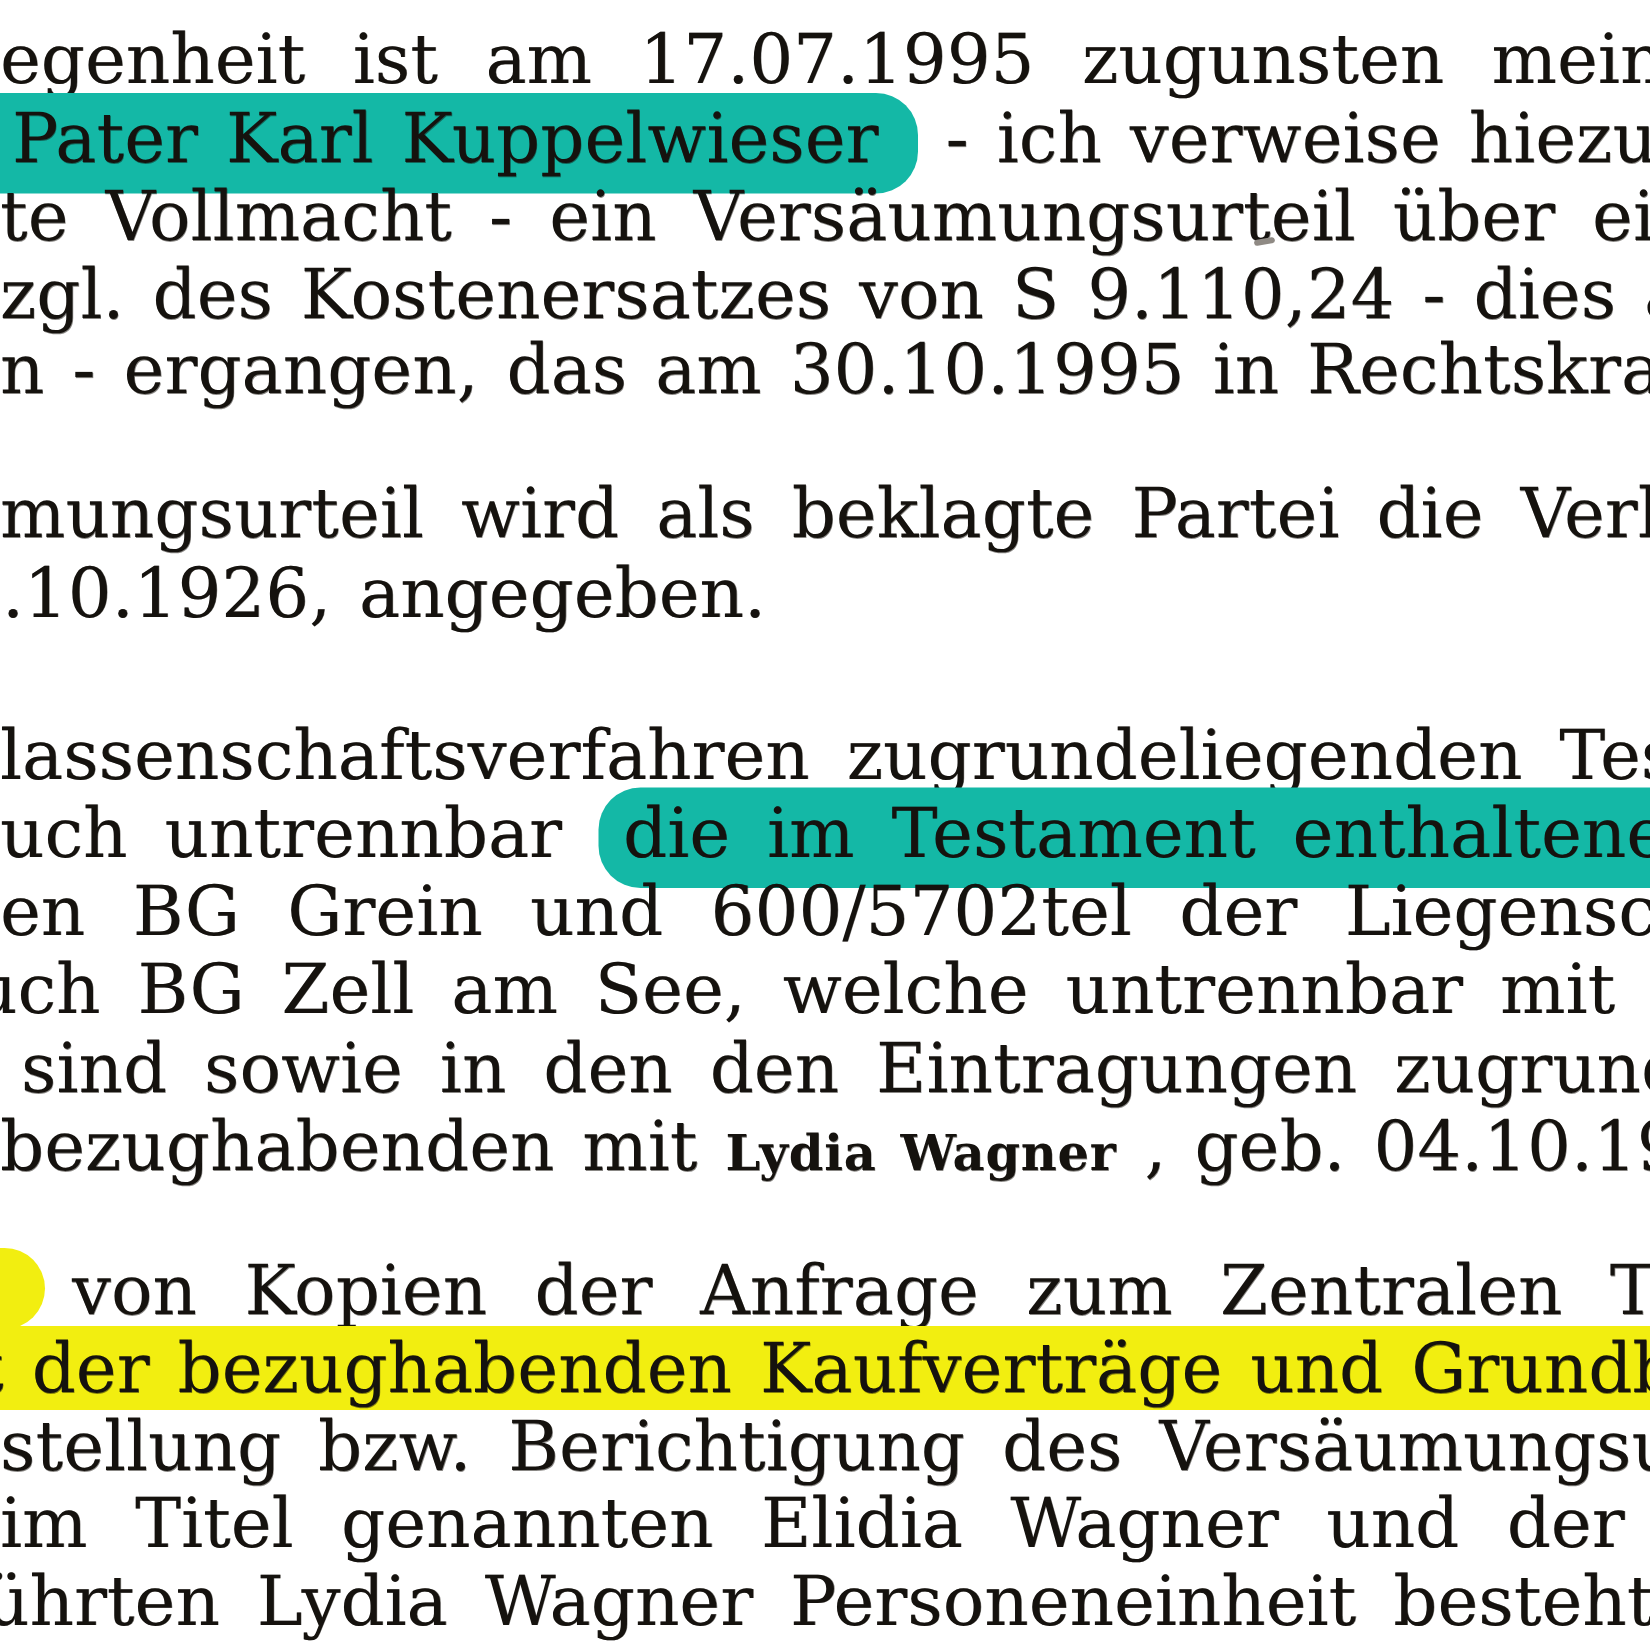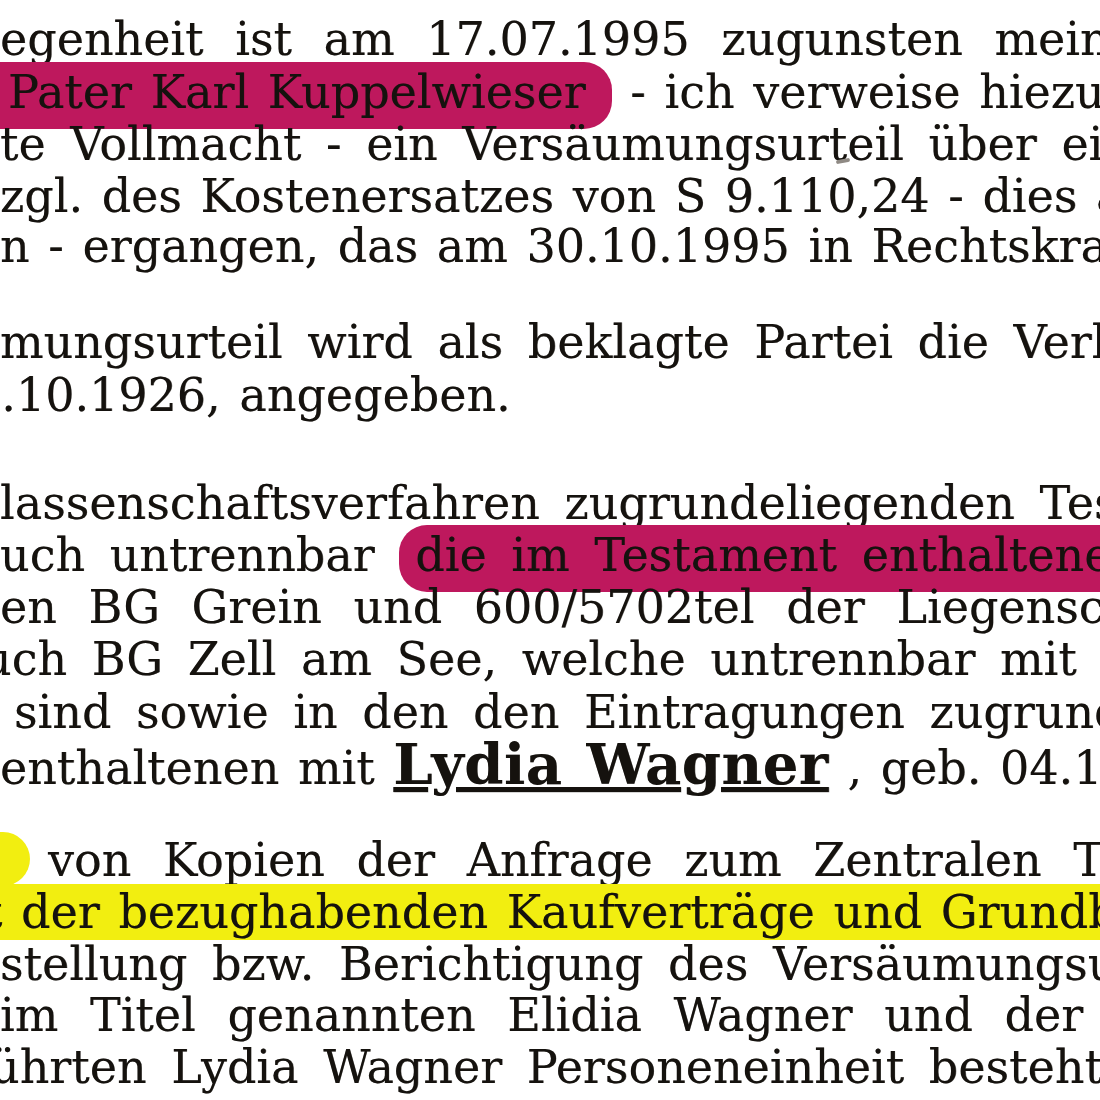--- a/index.html
+++ b/index.html
@@ -36,31 +36,31 @@
   .p3-4{top:634px;left:-18px;}
   .p3-5{top:687px;left:14px;}
   .p3-6{top:739px;}
   
   .p4-1{top:835px;left:48px;}
   .p4-2{top:884px;left:-16px;width:1260px;height:56px;line-height:56px;background:#f2ee10;}
   .p4-3{top:939px;}
   .p4-4{top:990px;}
   .p4-5{top:1042px;left:-10px;}
 
-  .hl-o{background:#be185d;}
+  .hl-o{background:#14b8a6;}
   .hl-o.cap-right{padding:3px 26px 10px 8px;border-radius:0 28px 28px 0;}
   .hl-o.cap-left{padding:3px 320px 10px 16px;border-radius:28px 0 0 28px;}
 
   .yellow-blob{
     position:absolute;top:832px;left:0;
     width:30px;height:54px;
     background:#f2ee10;
     border-radius:0 27px 27px 0;
   }
-  .name-bold{font-weight:bold;font-size:56px;letter-spacing:0.5px;text-decoration:underline;}
+  .name-bold{font-weight:bold;font-size:33px;letter-spacing:0.5px;}
   .artifact{
     position:absolute;top:159px;left:836px;
     width:14px;height:4px;background:#8f8a84;
     border-radius:2px;transform:rotate(-10deg);
   }
 </style>
 </head>
 <body>
 
 <div class="page">
@@ -73,21 +73,21 @@
   <div class="artifact"></div>
 
   <div class="line p2-1 ws-md">mungsurteil wird als beklagte Partei die Verlassenscha</div>
   <div class="line p2-2 ws-sm">4.10.1926, angegeben.</div>
 
   <div class="line p3-1 ws-md">lassenschaftsverfahren zugrundeliegenden Testament v</div>
   <div class="line p3-2 ws-md"><span>uch untrennbar </span><span class="hl-o cap-left">die im Testament enthaltenen Liegenscha</span></div>
   <div class="line p3-3 ws-lg">en BG Grein und 600/5702tel der Liegenschaft EZ</div>
   <div class="line p3-4 ws-md">uch BG Zell am See, welche untrennbar mit dem Wohnu</div>
   <div class="line p3-5 ws-md">sind sowie in den den Eintragungen zugrundeliegende</div>
-  <div class="line p3-6 ws-sm"><span>enthaltenen mit </span><span class="name-bold">Lydia Wagner</span><span> , geb. 04.10.1926, gefü</span></div>
+  <div class="line p3-6 ws-sm"><span>bezughabenden mit </span><span class="name-bold">Lydia Wagner</span><span> , geb. 04.10.1926, gefü</span></div>
 
   <div class="yellow-blob"></div>
   <div class="line p4-1 ws-lg">von Kopien der Anfrage zum Zentralen Testame</div>
   <div class="line p4-2 ws-sm">t der bezughabenden Kaufverträge und Grundbuchsausz</div>
   <div class="line p4-3 ws-md">stellung bzw. Berichtigung des Versäumungsurteils da</div>
   <div class="line p4-4 ws-lg">im Titel genannten Elidia Wagner und der in den</div>
   <div class="line p4-5 ws-md">ührten Lydia Wagner Personeneinheit besteht.</div>
 
 </div>
 

